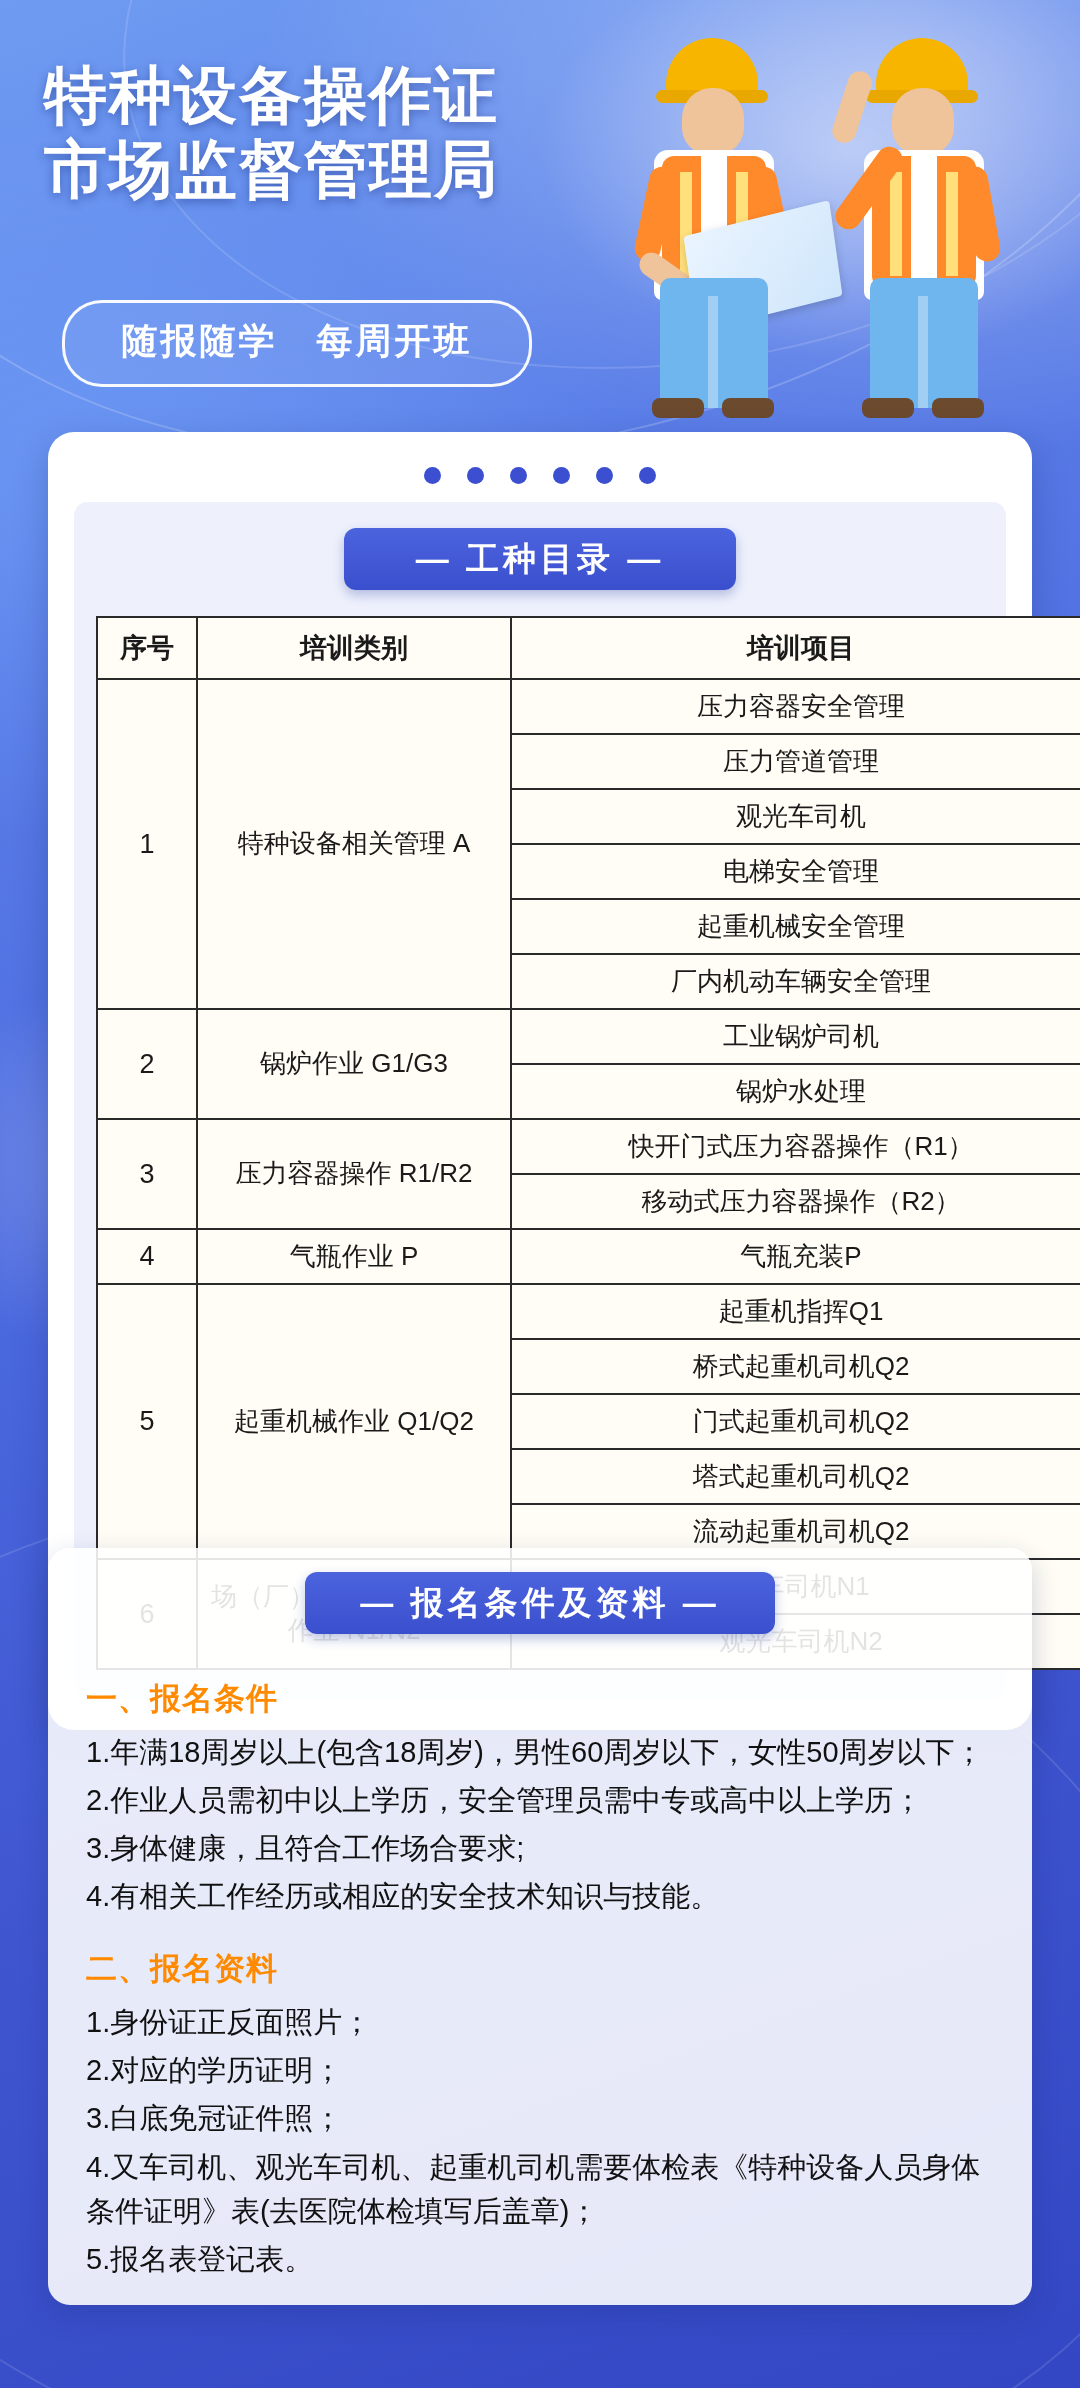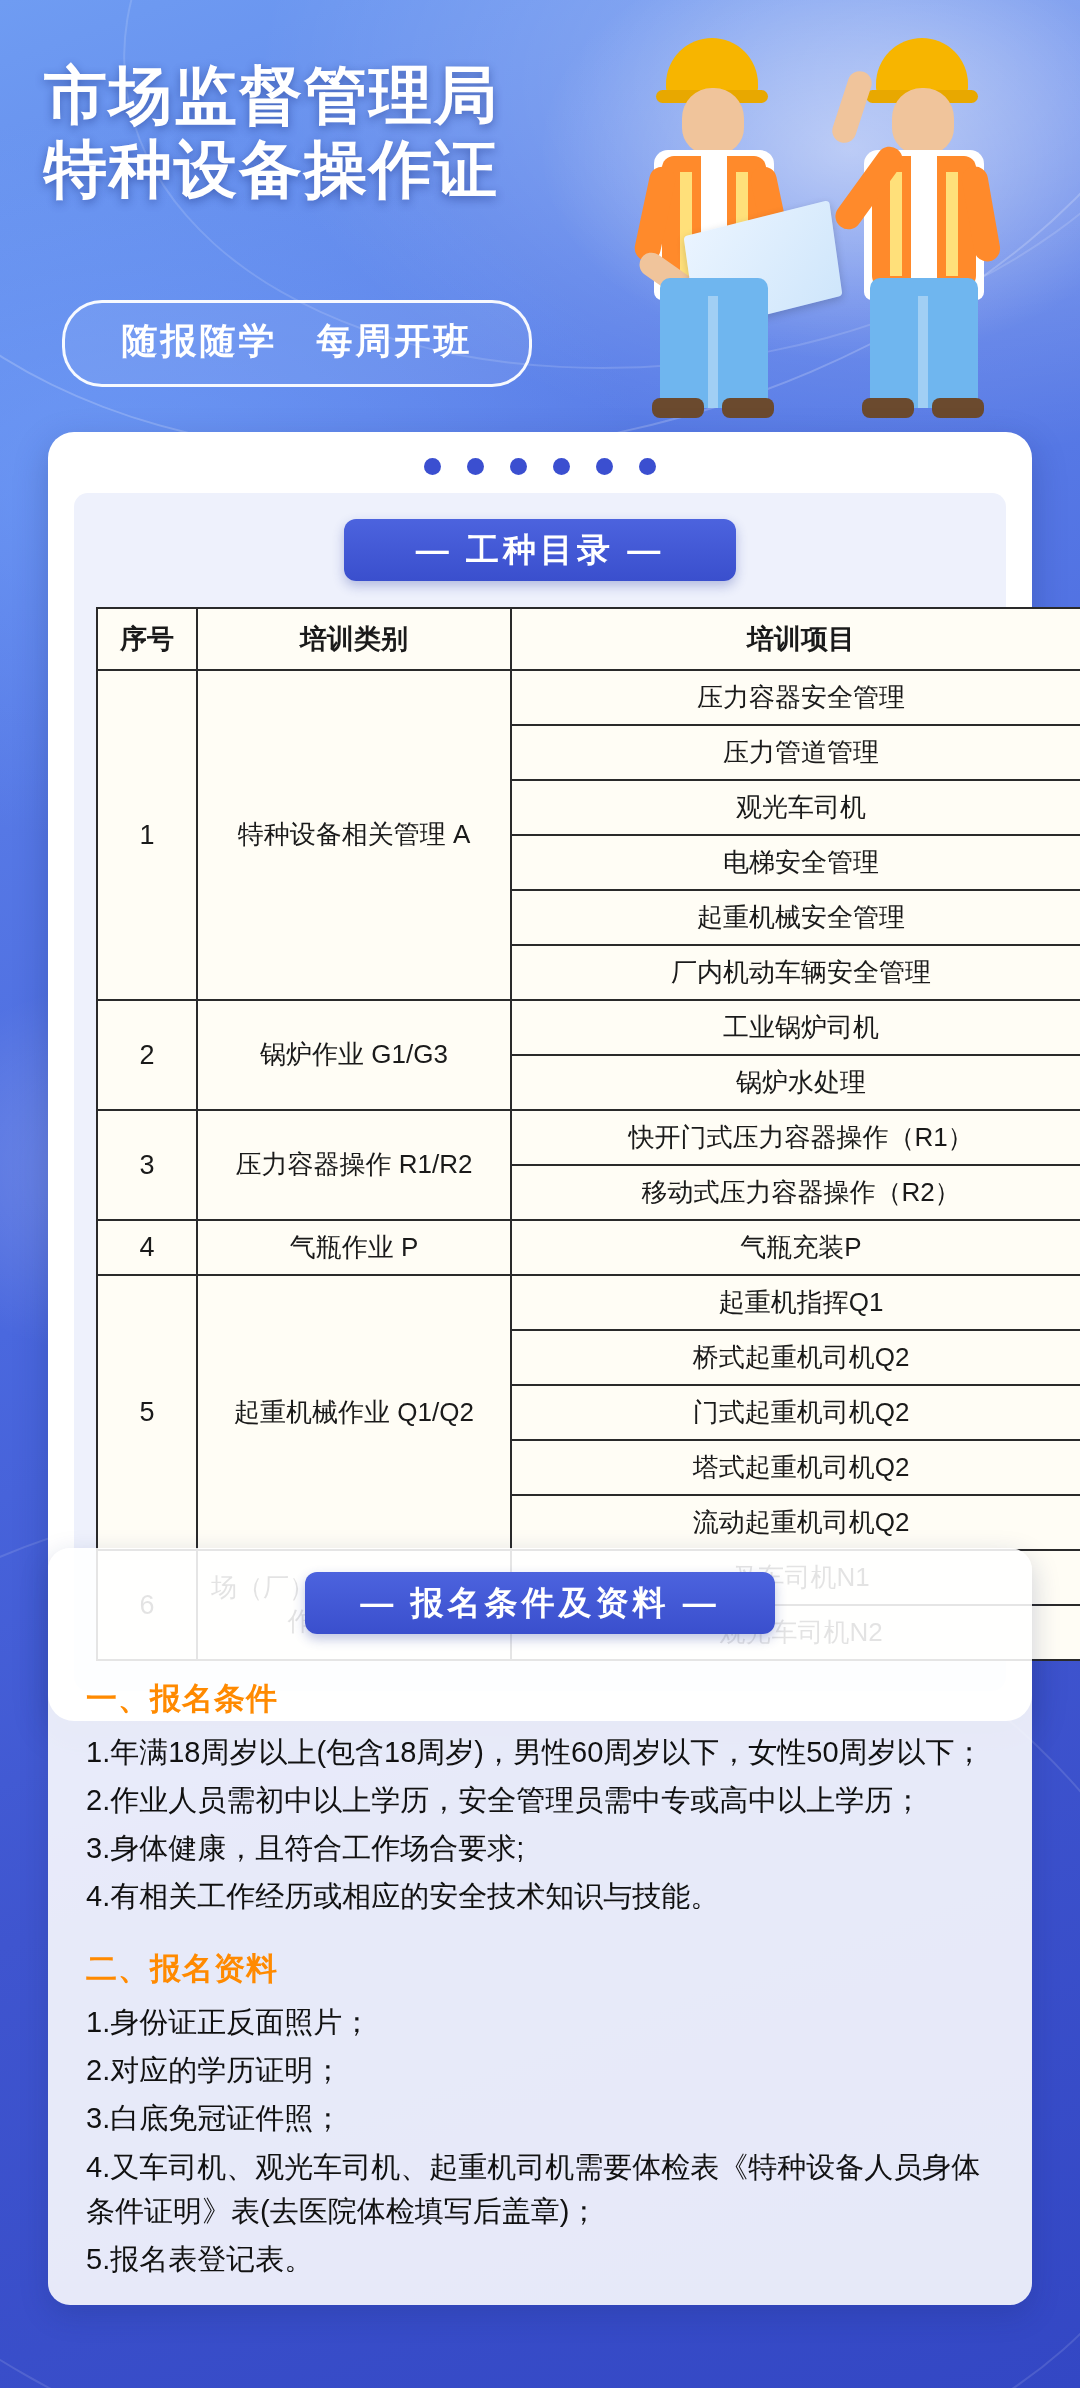--- a/index.html
+++ b/index.html
@@ -170,21 +170,21 @@
 
   
   .card {
     position: absolute;
     left: 48px;
     top: 432px;
     width: 984px;
     background: #ffffff;
     border-radius: 26px;
     box-shadow: 0 12px 34px rgba(25,40,110,0.28);
-    padding: 16px 0 30px 0;
+    padding: 25px 0 30px 0;
     box-sizing: border-box;
   }
   .dots {
     display: flex;
     justify-content: center;
     gap: 26px;
     padding: 10px 0 6px 0;
   }
   .dot {
     width: 17px; height: 17px;
@@ -272,22 +272,22 @@
 
 <div class="poster">
   <div class="glow g1"></div>
   <div class="glow g2"></div>
   <div class="swoosh sw1"></div>
   <div class="swoosh sw2"></div>
   <div class="swoosh sw3"></div>
 
   <div class="header">
     <div class="title-block">
+      <div class="title-line">特种设备操作证</div>
       <div class="title-line">市场监督管理局</div>
-      <div class="title-line">特种设备操作证</div>
     </div>
     <div class="subtitle-pill">随报随学　每周开班</div>
 
     <div class="workers">
 
       <div class="worker" style="left:0; top:10px; width:200px; height:380px;">
         <div class="helmet" style="left:36px; top:8px;"></div>
         <div class="head" style="left:52px; top:58px;"></div>
         <div class="torso" style="left:24px; top:120px;"></div>
         <div class="vest" style="left:32px; top:126px;"></div>

